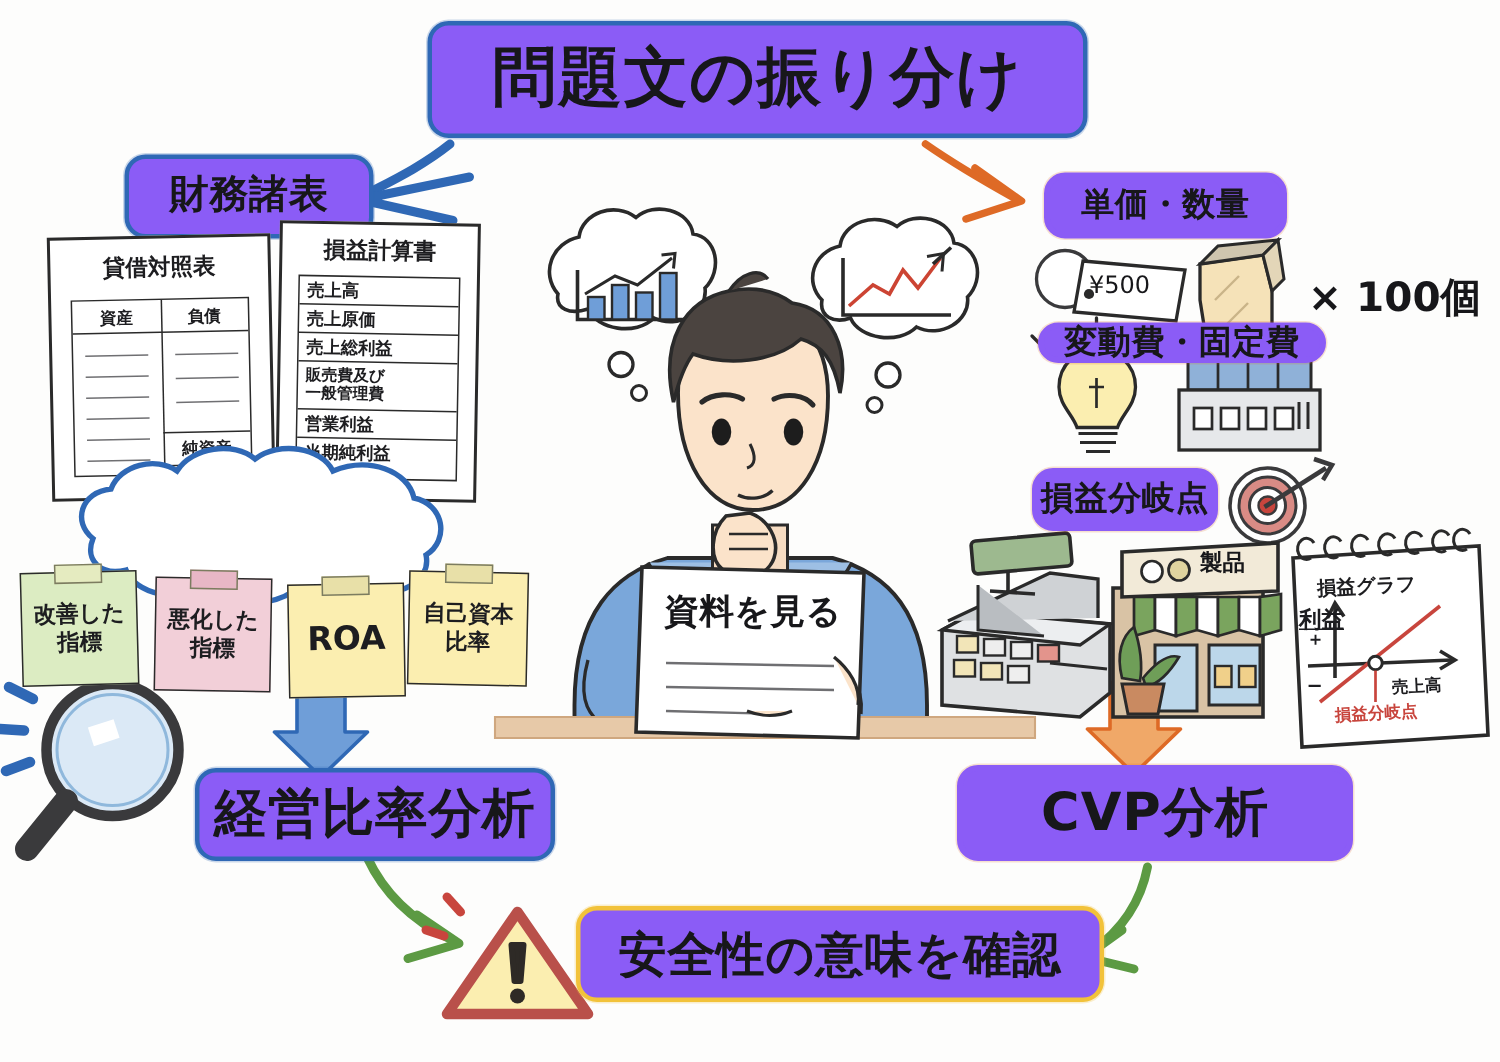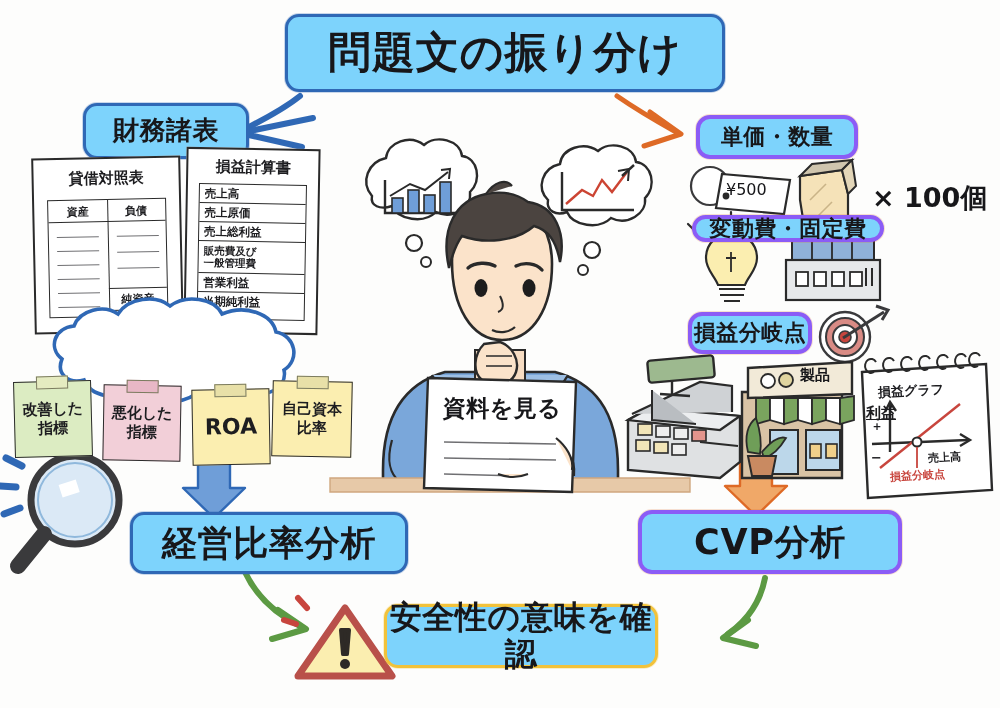--- a/index.html
+++ b/index.html
@@ -6,21 +6,21 @@
   body{
     width:1000px;height:708px;
     background:#fdfdfc;
     font-family:"DejaVu Sans","Liberation Sans",sans-serif;
     overflow:hidden;position:relative;
   }
   #stage{position:absolute;inset:0;}
   svg.layer{position:absolute;left:0;top:0;width:1000px;height:708px;overflow:visible;}
   .lbl{position:absolute;display:flex;align-items:center;justify-content:center;
        text-align:center;line-height:1.15;color:#17171a;letter-spacing:.02em;}
-  .boxlbl{box-sizing:border-box;background:#7dd3fc;}
+  .boxlbl{box-sizing:border-box;background:#8b5cf6;}
 
   
   .rbox{border-radius:14px;}
   .blue-box{border:3.5px solid #2f68b5;box-shadow:0 0 0 1px rgba(47,104,181,.25);}
   .orange-box{border:4px solid #8b5cf6;box-shadow:0 0 0 1px rgba(222,106,38,.2);}
   .yellow-box{border:3px solid #f2c23a;box-shadow:0 0 0 1px rgba(242,194,58,.25);}
 
   .title-box{font-size:43px;font-weight:700;}
   .head-box{font-size:26px;font-weight:700;}
   .mid-box{font-size:22px;font-weight:700;}
@@ -366,21 +366,21 @@
   <div class="note" style="left:192px;top:389px;width:78px;height:76px;background:#fbeeb0;transform:rotate(-1deg);font-size:22px;">
     <span class="tape" style="background:#e8e0a8;"></span>
     <span>ROA</span>
   </div>
   <div class="note" style="left:272px;top:381px;width:80px;height:76px;background:#fbeeb0;transform:rotate(1.2deg);white-space:pre-line;">
     <span class="tape" style="background:#e8e0a8;"></span>
     <span>自己資本
 比率</span>
   </div>
 
-  <div class="lbl boxlbl rbox blue-box big-box" style="left:130px;top:512px;width:278px;height:62px;">経営比率分析</div>
+  <div class="lbl boxlbl rbox blue-box big-box" style="left:130px;top:512px;width:240px;height:62px;">経営比率分析</div>
 
   <div class="lbl" style="left:432px;top:392px;width:140px;height:32px;font-size:23px;font-weight:700;">資料を見る</div>
 
   <div class="lbl boxlbl rbox orange-box mid-box" style="left:696px;top:115px;width:162px;height:44px;">単価・数量</div>
 
   <div class="plain" style="left:726px;top:180px;font-size:16px;font-weight:400;">¥500</div>
 
   <div class="plain" style="left:872px;top:180px;font-size:27px;font-weight:700;">× 100個</div>
 
   <div class="lbl boxlbl rbox orange-box mid-box" style="left:692px;top:215px;width:192px;height:27px;">変動費・固定費</div>
@@ -391,15 +391,15 @@
 
   <div class="cap" style="left:878px;top:382px;font-size:13px;transform:rotate(-3deg);">損益グラフ</div>
   <div class="cap" style="left:866px;top:404px;font-size:15px;text-decoration:underline;">利益</div>
   <div class="cap" style="left:871px;top:418px;font-size:12px;">＋</div>
   <div class="cap" style="left:871px;top:450px;font-size:13px;">−</div>
   <div class="cap" style="left:928px;top:450px;font-size:11px;transform:rotate(-3deg);">売上高</div>
   <div class="cap" style="left:890px;top:468px;font-size:11px;color:#c8453d;transform:rotate(-3deg);">損益分岐点</div>
 
   <div class="lbl boxlbl rbox orange-box big-box" style="left:638px;top:510px;width:264px;height:64px;">CVP分析</div>
 
-  <div class="lbl boxlbl rbox yellow-box" style="left:384px;top:604px;width:274px;height:64px;font-size:32px;font-weight:700;">安全性の意味を確認</div>
+  <div class="lbl boxlbl rbox yellow-box" style="left:384px;top:604px;width:352px;height:64px;font-size:32px;font-weight:700;">安全性の意味を確認</div>
 
 </div>
 
 </body></html>

